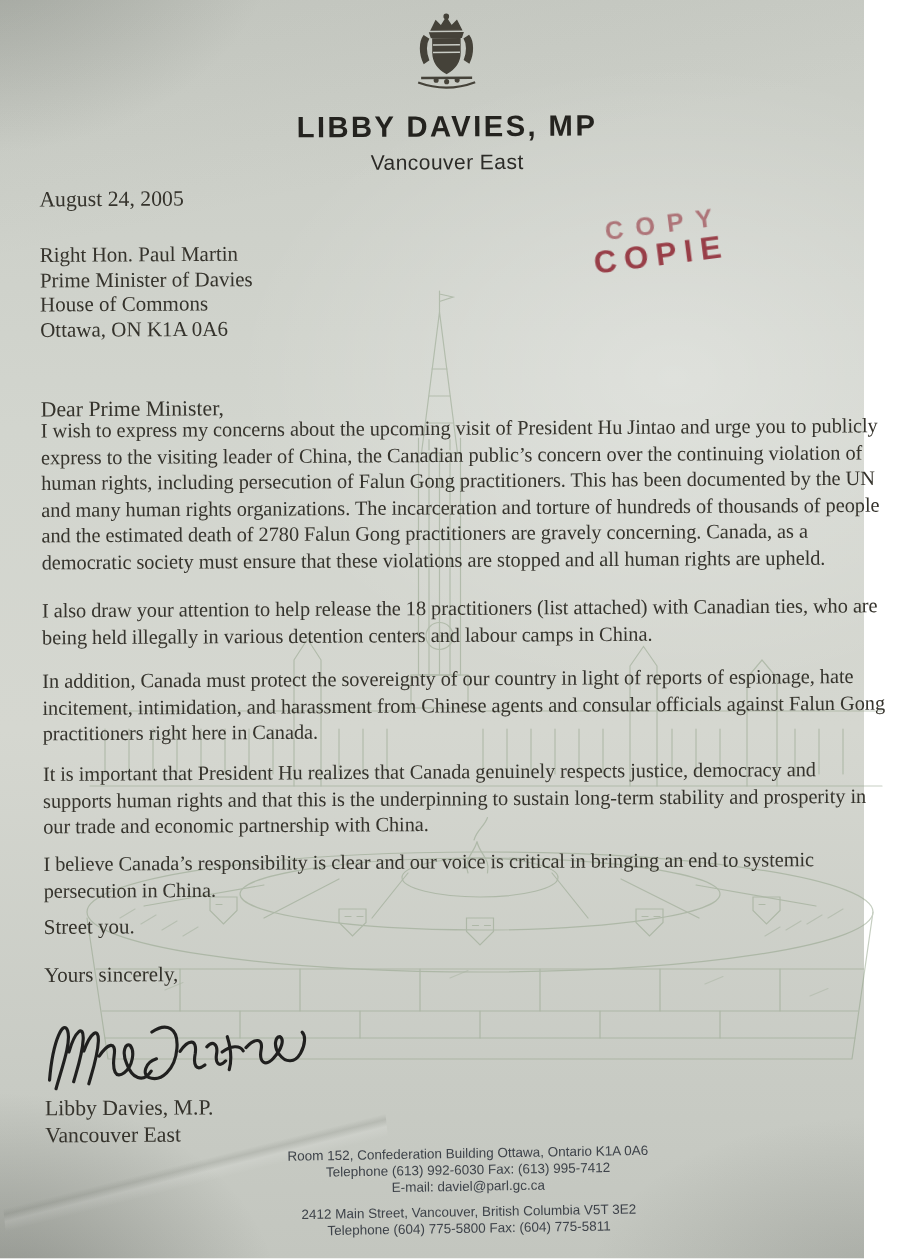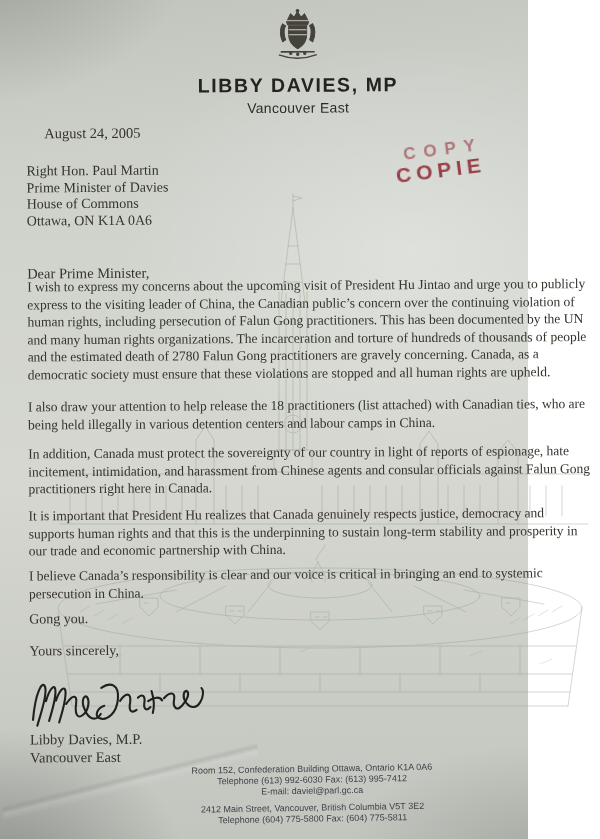--- a/index.html
+++ b/index.html
@@ -1,21 +1,21 @@
 <!DOCTYPE html>
 <html><head>
 <meta charset="utf-8">
 <style>
   html,body{margin:0;padding:0;}
   body{
     width:600px;height:839px;overflow:hidden;
     font-family:"Liberation Serif", serif;
   }
   .photo{
-    position:relative;width:528px;height:839px;
+    position:relative;width:576px;height:839px;
     background:
       radial-gradient(ellipse 420px 300px at 78% 30%, rgba(255,255,255,0.30), rgba(255,255,255,0) 70%),
       radial-gradient(ellipse 300px 220px at -4% -6%, rgba(70,74,68,0.30), rgba(70,74,68,0) 70%),
       radial-gradient(ellipse 260px 200px at 0% 104%, rgba(52,55,50,0.38), rgba(52,55,50,0) 72%),
       radial-gradient(ellipse 280px 160px at 102% 102%, rgba(70,74,68,0.22), rgba(70,74,68,0) 70%),
       linear-gradient(168deg, rgba(120,124,116,0.10) 0%, rgba(120,124,116,0) 18%),
       linear-gradient(180deg,#c9ccc5 0%, #d2d5ce 34%, #d5d7d0 58%, #c8cbc4 86%, #c3c6bf 100%);
   }
   .crease{
     position:absolute;left:0;top:748px;width:260px;height:60px;
@@ -29,21 +29,21 @@
   .crest{display:block;margin:0 auto 14px auto;}
   .mp-name{
     font-family:"Liberation Sans", sans-serif;font-weight:700;
     font-size:19.5px;letter-spacing:1.6px;color:#24231f;
   }
   .riding-top{
     font-family:"Liberation Sans", sans-serif;font-size:14px;color:#2c2b27;margin-top:3px;letter-spacing:.3px;
   }
 
   .ink{color:#35332c;}
-  .date{position:absolute;left:28px;top:124px;font-size:14.5px;margin-left:18px;}
+  .date{position:absolute;left:28px;top:124px;font-size:14.5px;}
   .recipient{position:absolute;left:28px;top:162px;font-size:14px;line-height:16.5px;}
   .salutation{position:absolute;left:28px;top:264px;font-size:14.5px;}
 
   .para{
     position:absolute;left:28px;width:562px;margin:0;
     font-size:13.6px;line-height:17.6px;letter-spacing:-0.05px;
     color:#36342d;
   }
   .p1{top:277px;}
   .p2{top:397px;}
@@ -157,21 +157,21 @@
     </div>
 
     <div class="salutation ink">Dear Prime Minister,</div>
 
     <p class="para p1">I wish to express my concerns about the upcoming visit of President Hu Jintao and urge you to publicly express to the visiting leader of China, the Canadian public’s concern over the continuing violation of human rights, including persecution of Falun Gong practitioners. This has been documented by the UN and many human rights organizations. The incarceration and torture of hundreds of thousands of people and the estimated death of 2780 Falun Gong practitioners are gravely concerning. Canada, as a democratic society must ensure that these violations are stopped and all human rights are upheld.</p>
     <p class="para p2">I also draw your attention to help release the 18 practitioners (list attached) with Canadian ties, who are being held illegally in various detention centers and labour camps in China.</p>
     <p class="para p3">In addition, Canada must protect the sovereignty of our country in light of reports of espionage, hate incitement, intimidation, and harassment from Chinese agents and consular officials against Falun Gong practitioners right here in Canada.</p>
     <p class="para p4">It is important that President Hu realizes that Canada genuinely respects justice, democracy and supports human rights and that this is the underpinning to sustain long-term stability and prosperity in our trade and economic partnership with China.</p>
     <p class="para p5">I believe Canada’s responsibility is clear and our voice is critical in bringing an end to systemic persecution in China.</p>
 
-    <div class="thanks ink">Gong you.</div>
+    <div class="thanks ink">Street you.</div>
     <div class="closing ink">Yours sincerely,</div>
 
     <svg class="sig" width="190" height="75" viewBox="0 0 190 75">
       <path d="M8,58 C12,30 20,18 22,26 C24,34 16,52 12,64
                M22,40 C27,26 33,22 32,32 C31,42 26,54 24,60
                M32,40 C37,28 43,24 42,34 C41,44 36,56 34,62
                M42,44 C48,36 54,34 52,44 C50,54 52,60 58,56 C64,52 66,42 63,38 C60,36 57,42 60,50 C63,60 70,64 76,56
                M78,30 C88,24 96,28 94,42 C92,56 82,64 74,60 C70,58 72,50 80,48
                M96,44 C102,36 108,36 106,46 C104,54 106,58 112,54
                M114,42 C118,38 122,40 120,48 C119,54 122,56 126,52

